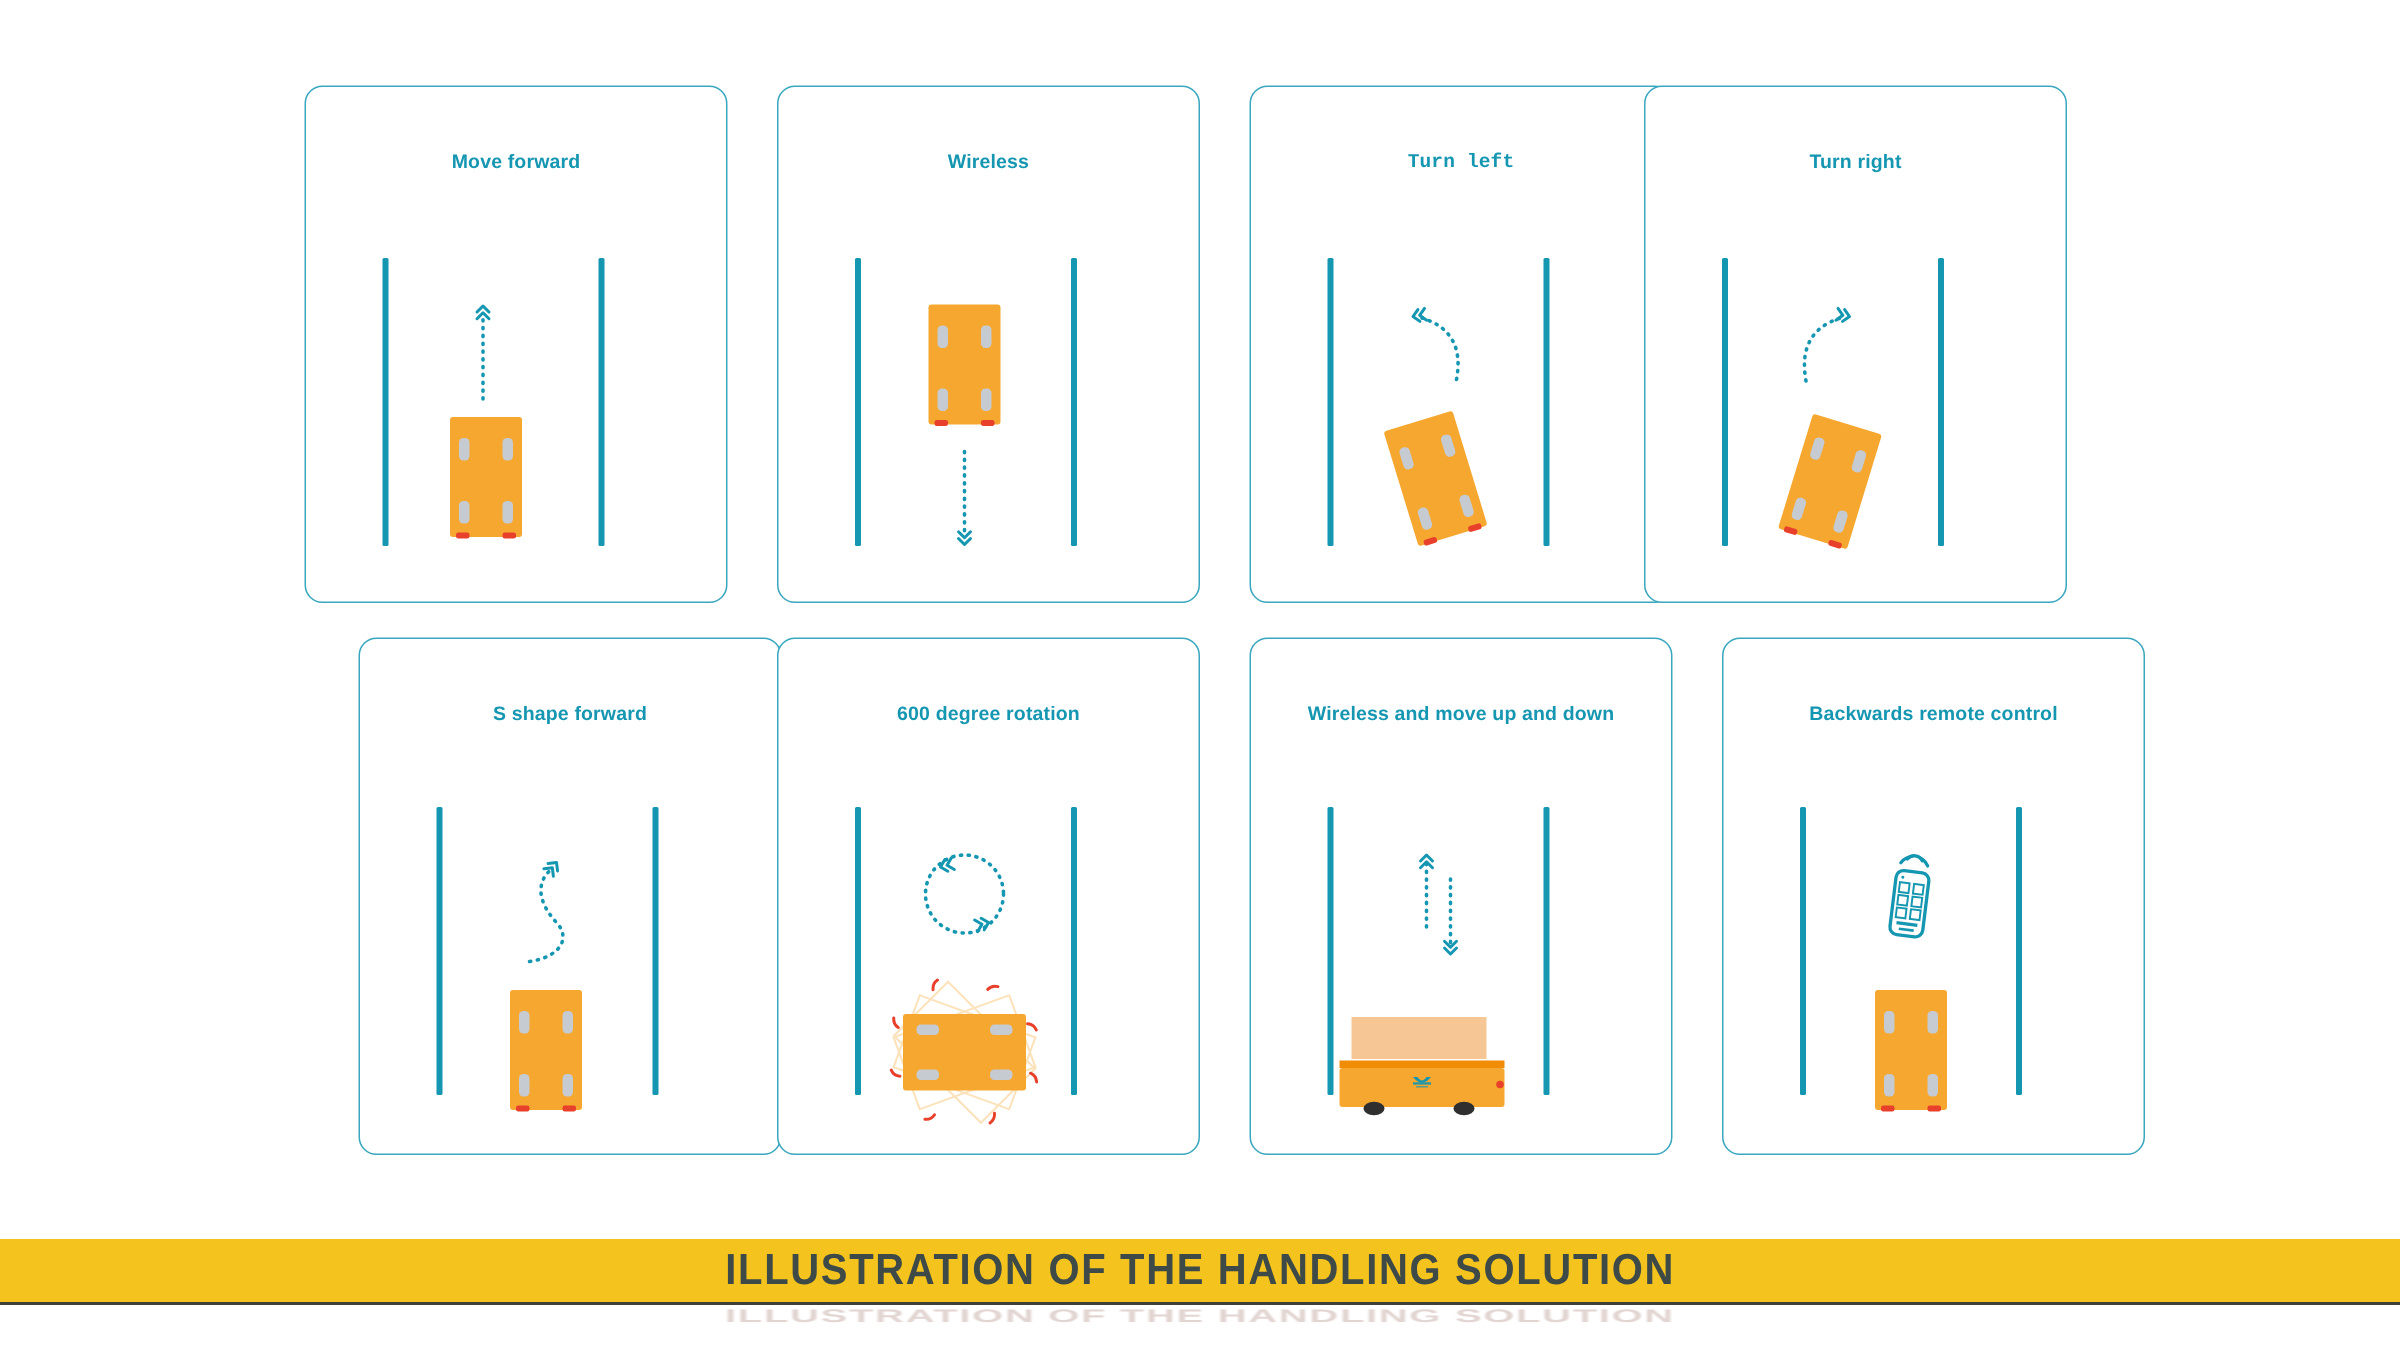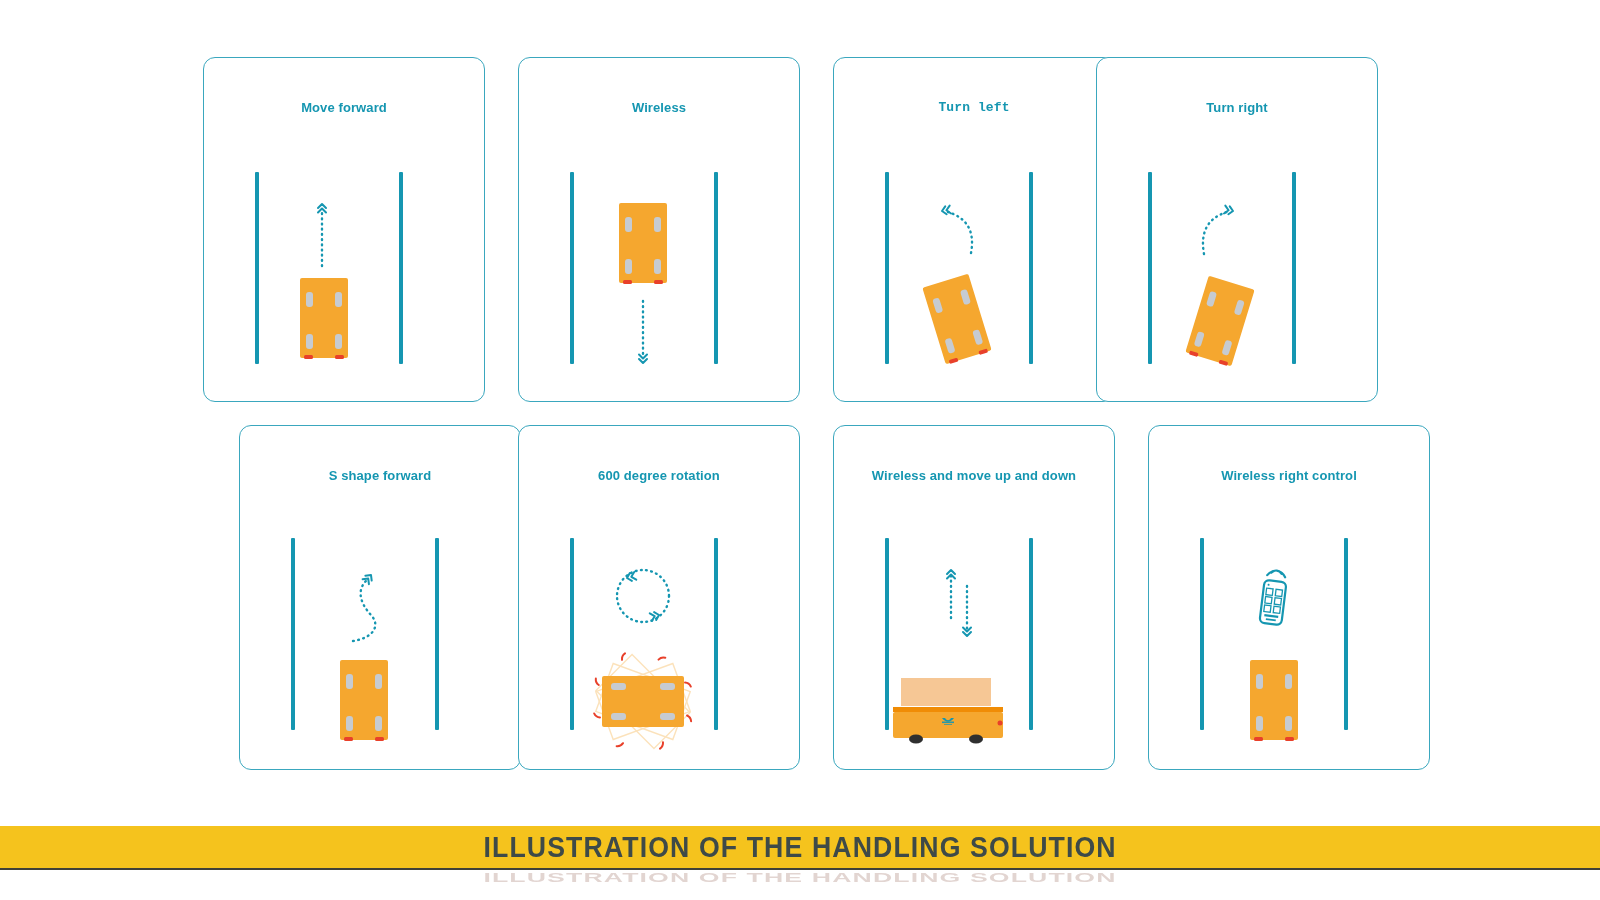--- a/index.html
+++ b/index.html
@@ -259,19 +259,19 @@
     <g transform="translate(101,234)">
       <rect class="o" x="0" y="0" width="48" height="80" rx="2"></rect>
       <rect class="w" x="6" y="14" width="7" height="15" rx="3"></rect>
         <rect class="w" x="35" y="14" width="7" height="15" rx="3"></rect>
       <rect class="w" x="6" y="56" width="7" height="15" rx="3"></rect>
         <rect class="w" x="35" y="56" width="7" height="15" rx="3"></rect>
       <rect class="rp" x="4" y="77" width="9" height="4" rx="1.5"></rect>
         <rect class="rp" x="35" y="77" width="9" height="4" rx="1.5"></rect>
     </g>
   </svg>
-  <div class="card-title">Wireless right control</div>
+  <div class="card-title">Backwards remote control</div>
 </div>
 
 <div class="banner">
   <div class="banner-title">ILLUSTRATION OF THE HANDLING SOLUTION</div>
 </div>
 <div class="reflection" aria-hidden="true">ILLUSTRATION OF THE HANDLING SOLUTION</div>
 
 </body></html>

